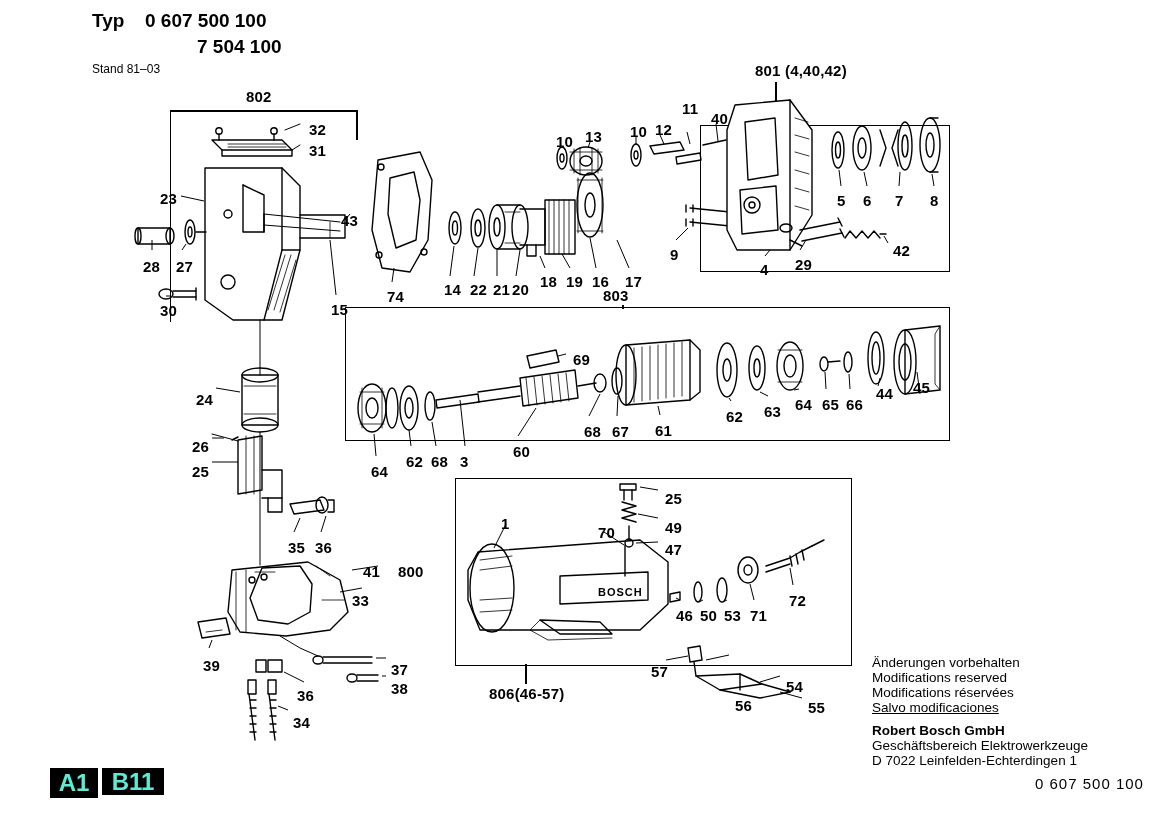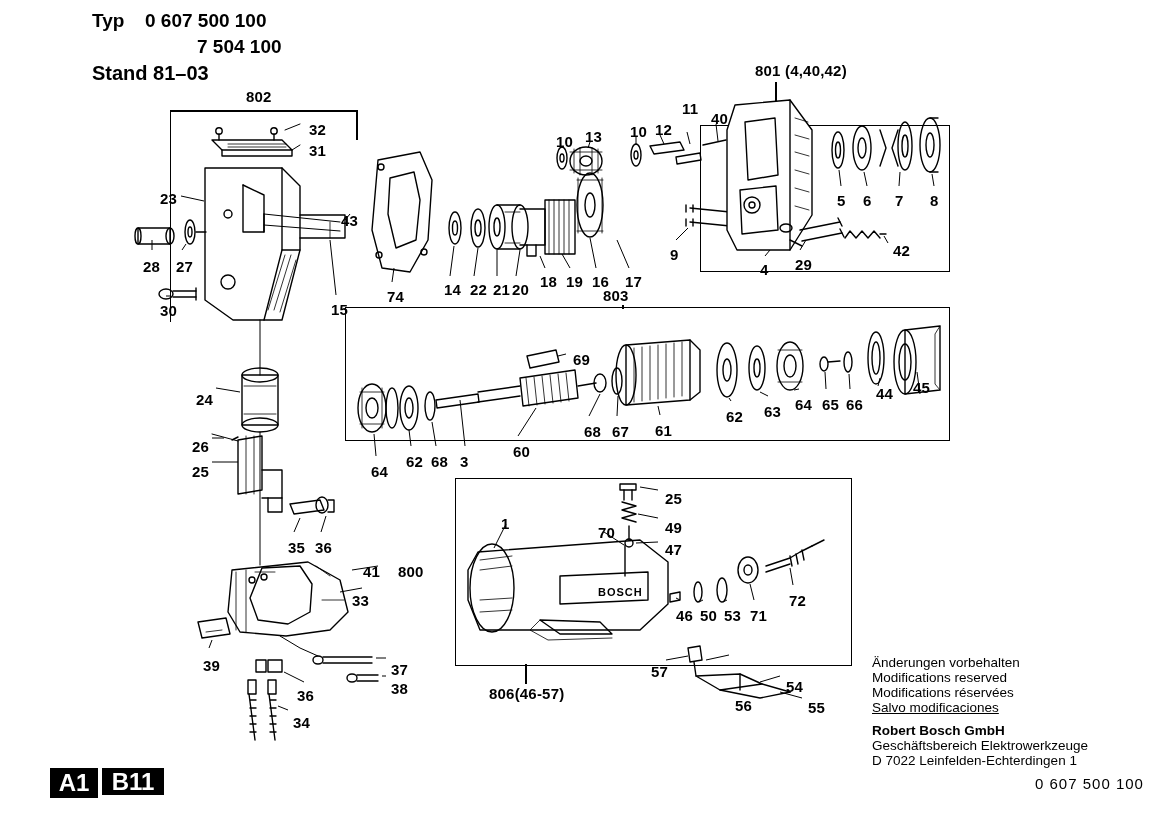--- a/index.html
+++ b/index.html
@@ -1,25 +1,25 @@
 <!DOCTYPE html>
 <html><head>
 <meta charset="utf-8">
 <style>
   html,body{margin:0;padding:0;background:#fff;}
   body{width:1169px;height:826px;position:relative;font-family:"Liberation Sans",sans-serif;color:#000;overflow:hidden;}
   .abs{position:absolute;}
   .lbl{position:absolute;font-size:15px;font-weight:700;letter-spacing:.2px;white-space:nowrap;}
   .title{position:absolute;font-size:19px;font-weight:700;white-space:nowrap;}
-  .titlesm{position:absolute;font-size:20px;font-weight:700;white-space:nowrap;}
+  .titlesm{position:absolute;font-size:12px;font-weight:400;white-space:nowrap;}
   .foot{position:absolute;font-size:13.5px;white-space:nowrap;line-height:15px;}
   .bk{position:absolute;border:1.6px solid #000;}
   .ln{position:absolute;background:#000;}
   svg{position:absolute;left:0;top:0;pointer-events:none;}
-  .tag{position:absolute;background:#000;color:#ffffff;font-weight:700;font-size:24px;
+  .tag{position:absolute;background:#000;color:#5eead4;font-weight:700;font-size:24px;
        display:flex;align-items:center;justify-content:center;letter-spacing:0px;}
   .code{position:absolute;font-size:15px;letter-spacing:1px;}
 </style>
 </head>
 <body>
 
 <div class="title" style="left:92px;top:10px;">Typ</div>
 <div class="title" style="left:145px;top:10px;">0 607 500 100</div>
 <div class="title" style="left:197px;top:36px;">7 504 100</div>
 <div class="titlesm" style="left:92px;top:62px;">Stand 81–03</div>

